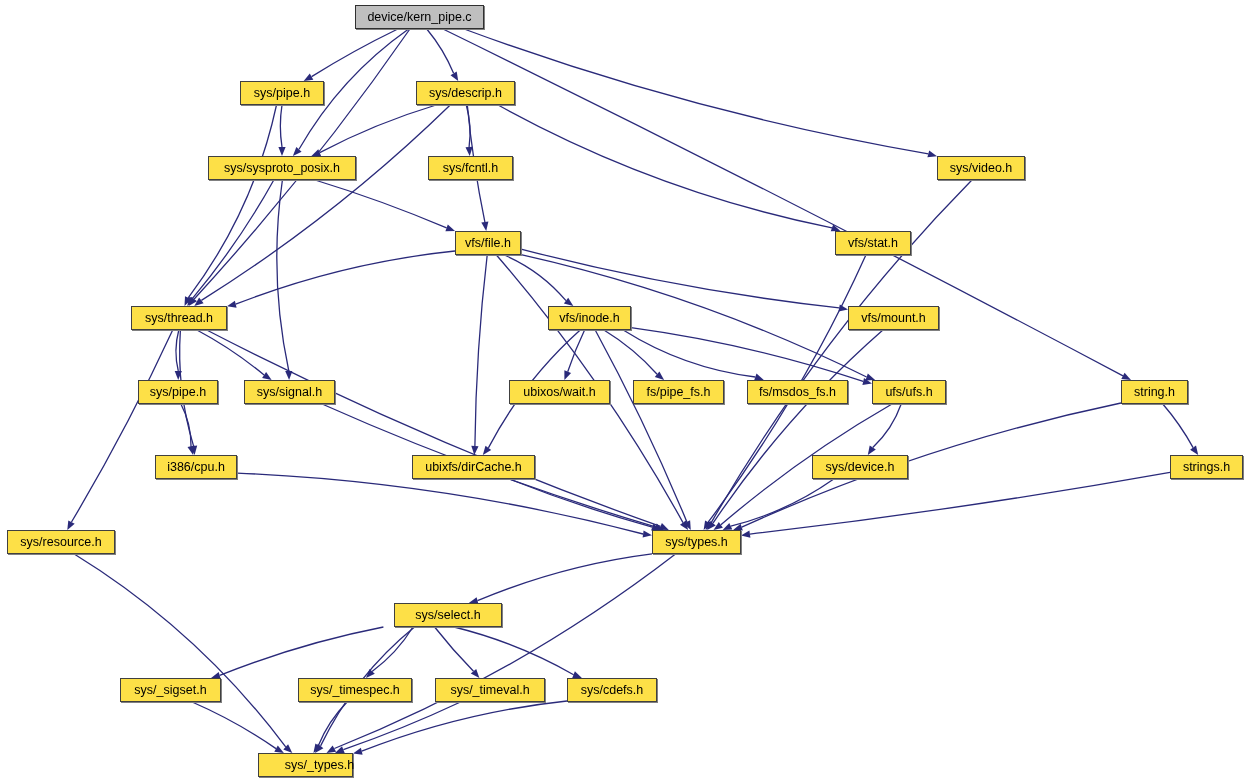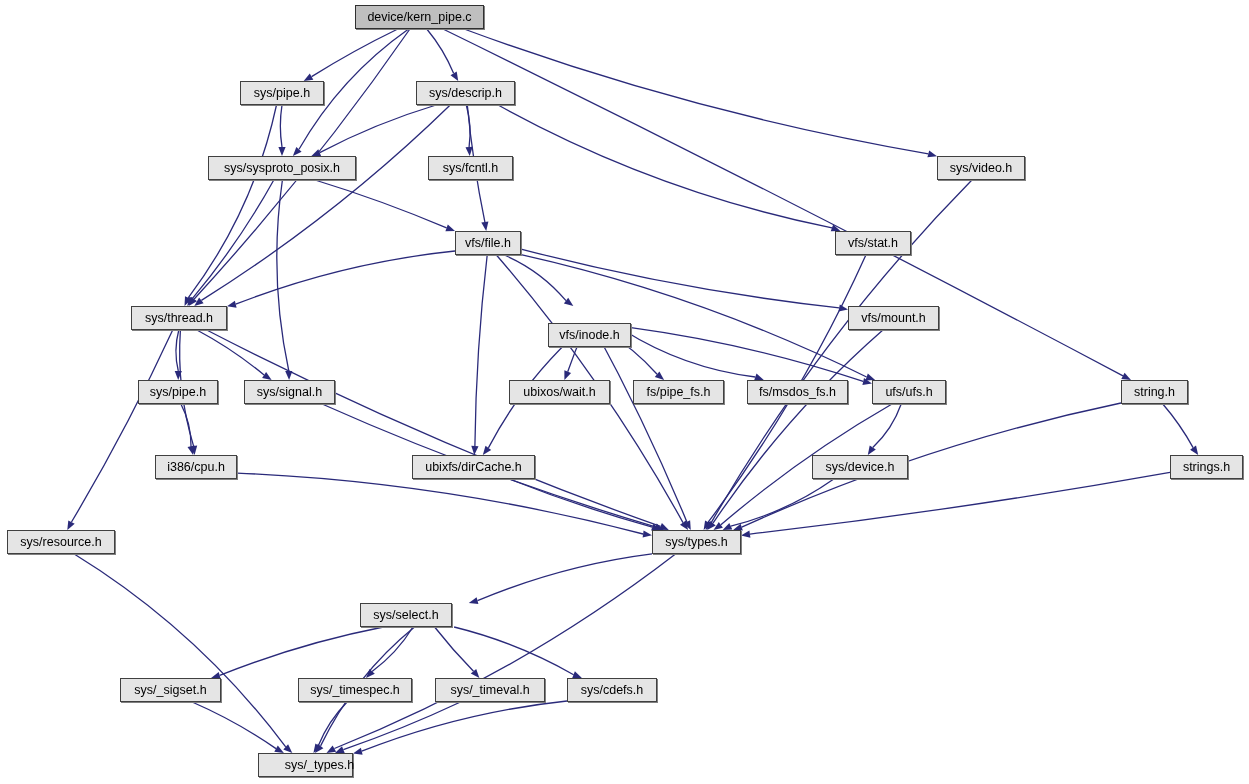--- a/index.html
+++ b/index.html
@@ -35,21 +35,21 @@
     fill: #2a2a7a;
     stroke: none;
   }
   .node {
     position: absolute;
     box-sizing: border-box;
     display: flex;
     align-items: center;
     justify-content: center;
     border: 1px solid #404040;
-    background: #e5e5e5;
+    background: #fde047;
     color: #000000;
     font-family: "Liberation Sans", sans-serif;
     font-size: 12.5px;
     line-height: 1;
     white-space: nowrap;
     box-shadow: 1px 1px 0 0 #808080;
     height: 24px;
     z-index: 3;
   }
   .node.root {
@@ -203,21 +203,21 @@
       </div>
       <div class="node" style="left: 455px; top: 231px; width: 66px;">
         <span class="node-label">vfs/file.h</span>
       </div>
       <div class="node" style="left: 835px; top: 231px; width: 76px;">
         <span class="node-label">vfs/stat.h</span>
       </div>
       <div class="node" style="left: 131px; top: 306px; width: 96px;">
         <span class="node-label">sys/thread.h</span>
       </div>
-      <div class="node" style="left: 548px; top: 306px; width: 83px; margin-top: 17px;">
+      <div class="node" style="left: 548px; top: 306px; width: 83px;">
         <span class="node-label">vfs/inode.h</span>
       </div>
       <div class="node" style="left: 848px; top: 306px; width: 91px;">
         <span class="node-label">vfs/mount.h</span>
       </div>
       <div class="node" style="left: 138px; top: 380px; width: 80px;">
         <span class="node-label">sys/pipe.h</span>
       </div>
       <div class="node" style="left: 244px; top: 380px; width: 91px;">
         <span class="node-label">sys/signal.h</span>
@@ -248,21 +248,21 @@
       </div>
       <div class="node" style="left: 1170px; top: 455px; width: 73px;">
         <span class="node-label">strings.h</span>
       </div>
       <div class="node" style="left: 7px; top: 530px; width: 108px;">
         <span class="node-label">sys/resource.h</span>
       </div>
       <div class="node" style="left: 652px; top: 530px; width: 89px;">
         <span class="node-label">sys/types.h</span>
       </div>
-      <div class="node" style="left: 360px; top: 603px; width: 92px;">
+      <div class="node" style="left: 394px; top: 603px; width: 108px;">
         <span class="node-label">sys/select.h</span>
       </div>
       <div class="node" style="left: 120px; top: 678px; width: 101px;">
         <span class="node-label">sys/_sigset.h</span>
       </div>
       <div class="node" style="left: 298px; top: 678px; width: 114px;">
         <span class="node-label">sys/_timespec.h</span>
       </div>
       <div class="node" style="left: 435px; top: 678px; width: 110px;">
         <span class="node-label">sys/_timeval.h</span>

